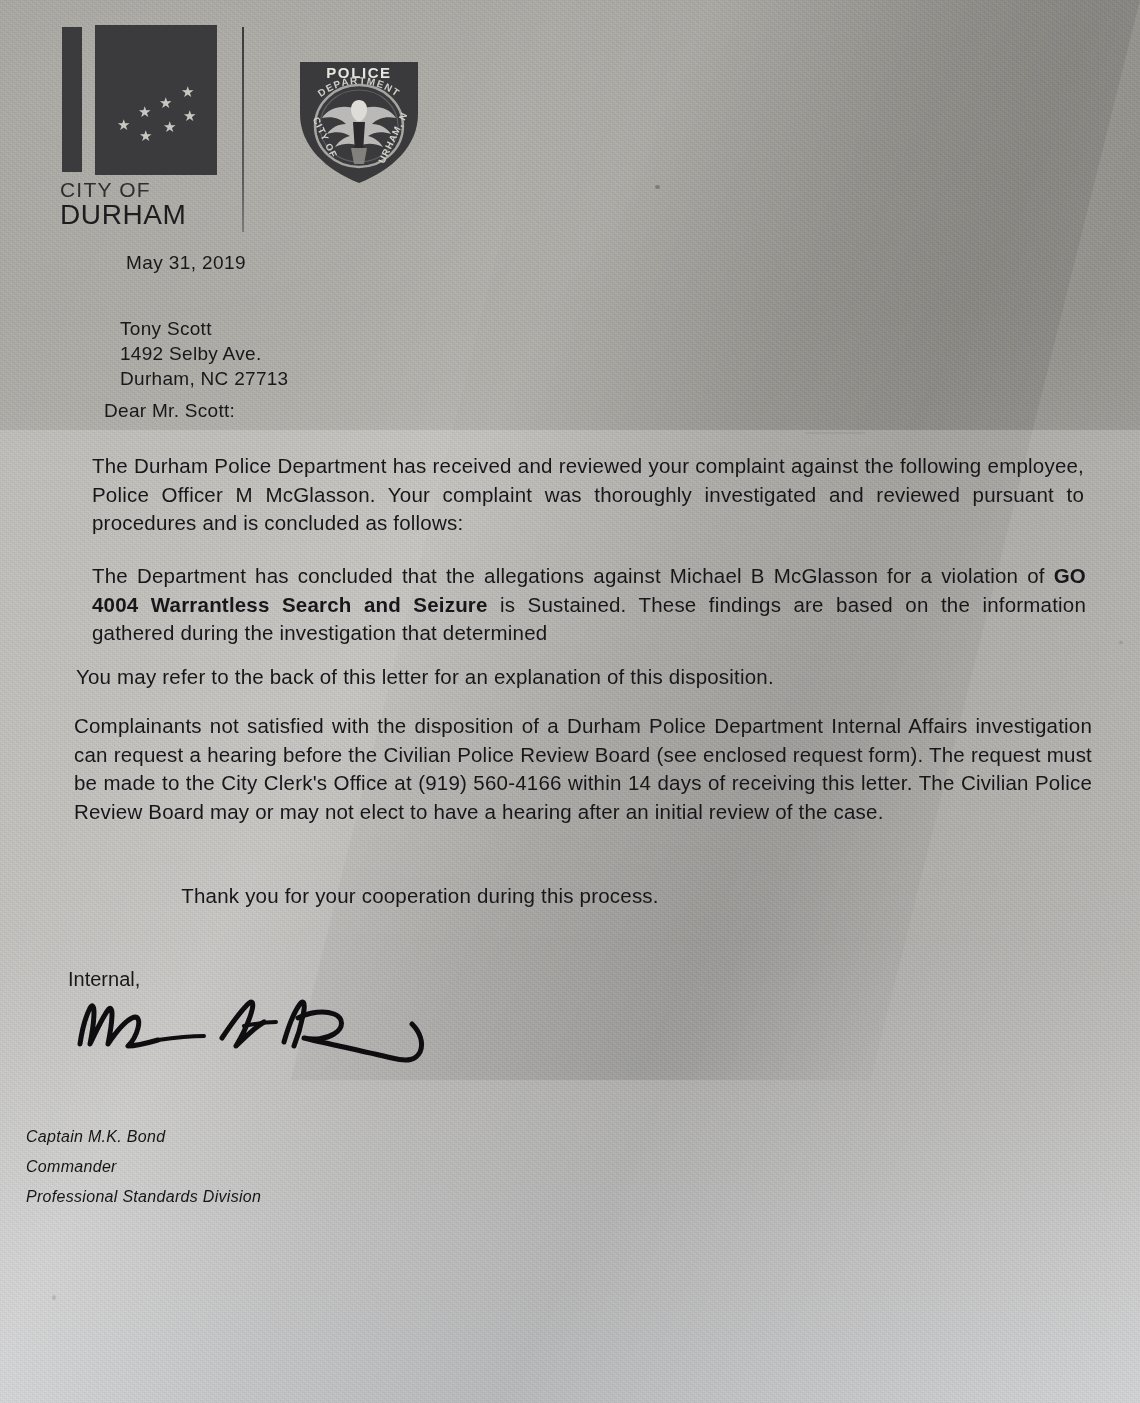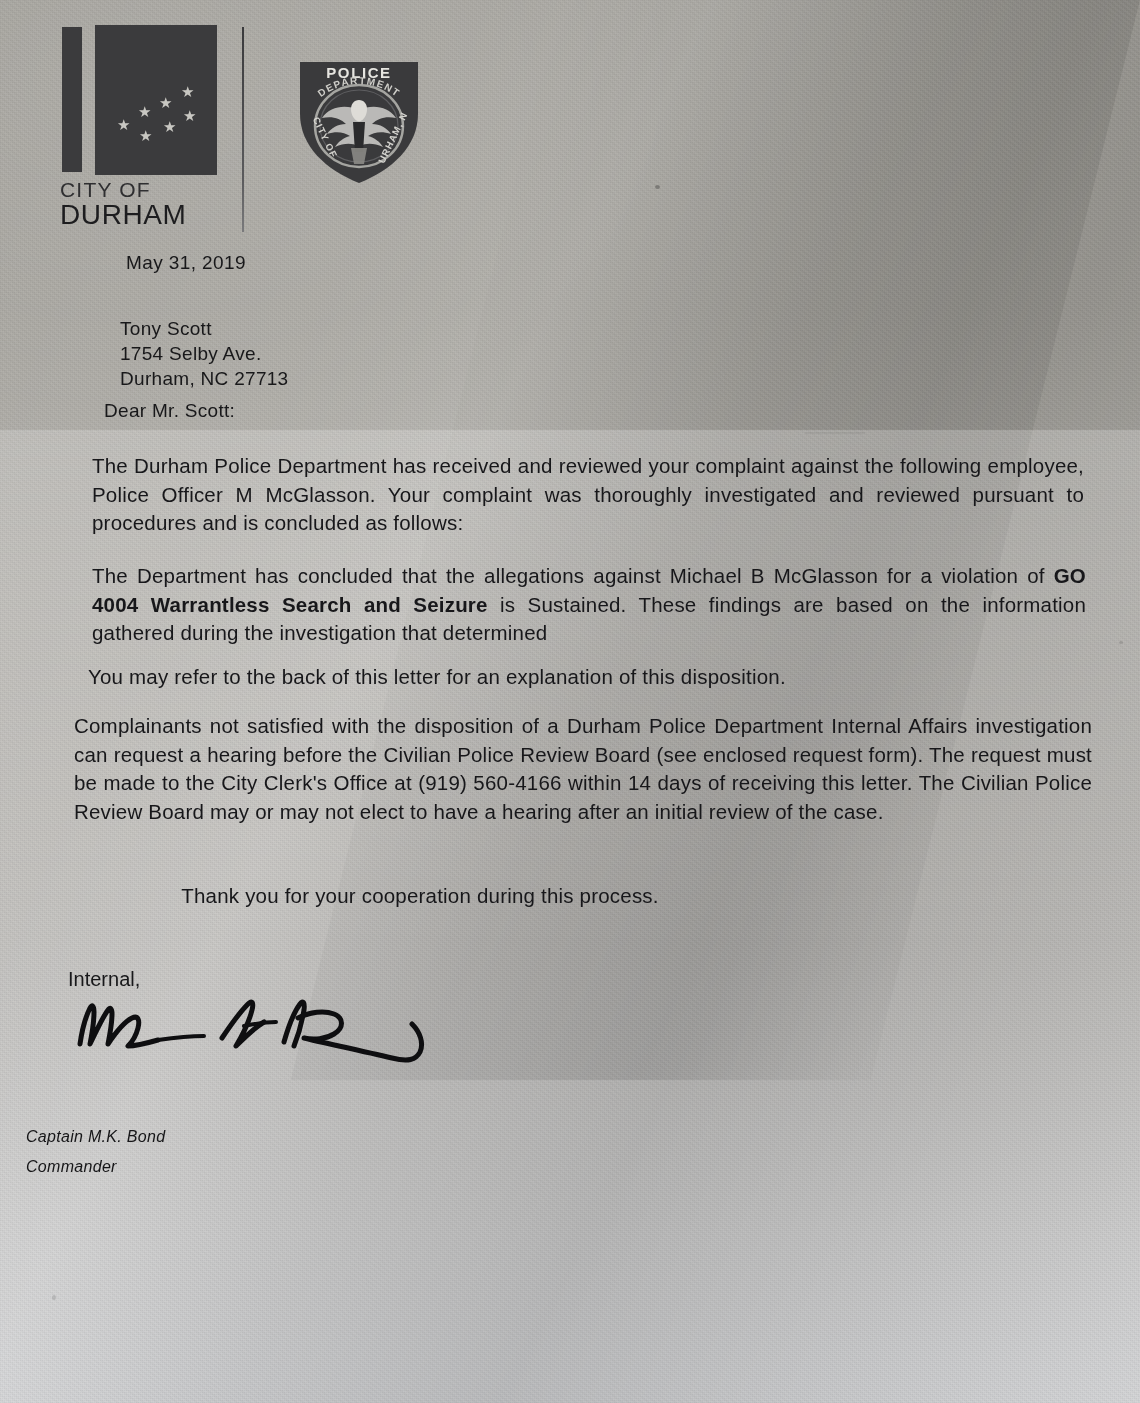--- a/index.html
+++ b/index.html
@@ -84,21 +84,21 @@
   #date{position:absolute;left:126px;top:252px;font-size:19px;letter-spacing:.4px;}
   #addr{position:absolute;left:120px;top:316px;font-size:19px;line-height:25px;letter-spacing:.3px;}
   #salutation{position:absolute;left:104px;top:400px;font-size:19px;letter-spacing:.3px;}
 
   .para{
     position:absolute;font-size:20.5px;line-height:28.5px;letter-spacing:.2px;
     text-align:justify;color:#17171a;
   }
   #p1{left:92px;top:452px;width:992px;}
   #p2{left:92px;top:562px;width:994px;}
-  #p3{left:88px;top:663px;width:1000px;}
+  #p3{left:76px;top:663px;width:1000px;}
   #p4{left:74px;top:712px;width:1018px;}
   #p5{left:70px;top:882px;width:700px;text-align:center;}
   #sincerely{position:absolute;left:68px;top:968px;font-size:20px;}
 
   .b{font-weight:700;}
 
   
   #signature{position:absolute;left:72px;top:992px;width:380px;height:80px;}
 
   #signblock{position:absolute;left:26px;top:1122px;font-style:italic;font-size:16px;
@@ -183,21 +183,21 @@
         </svg>
       </div>
     </div>
 
     <div id="letter">
 
       <div id="date" class="tx">May 31, 2019</div>
 
       <div id="addr" class="tx">
         <div>Tony Scott</div>
-        <div>1754 Selby Ave.</div>
+        <div>1492 Selby Ave.</div>
         <div>Durham, NC 27713</div>
       </div>
 
       <div id="salutation" class="tx">Dear Mr. Scott:</div>
 
       <div id="p1" class="para">The Durham Police Department has received and reviewed your complaint against the following employee, Police Officer M McGlasson. Your complaint was thoroughly investigated and reviewed pursuant to procedures and is concluded as follows:</div>
 
       <div id="p2" class="para">
         <span>The Department has concluded that the allegations against Michael B McGlasson for a violation of </span><span class="b">GO 4004 Warrantless Search and Seizure</span><span> is Sustained. These findings are based on the information gathered during the investigation that determined</span>
       </div>
@@ -226,17 +226,18 @@
             <path d="M226,26 C238,20 252,18 262,22 C272,26 272,36 262,42
                      C254,47 242,48 232,46 C248,50 286,58 320,66
                      C336,70 344,68 348,60 C352,51 348,40 340,32" stroke-width="5"></path>
           </g>
         </svg>
       </div>
 
       <div id="signblock">
         <div>Captain M.K. Bond</div>
         <div>Commander</div>
+        <div>Professional Standards Division</div>
       </div>
 
     </div>
   </div>
 </div>
 
 </body></html>

